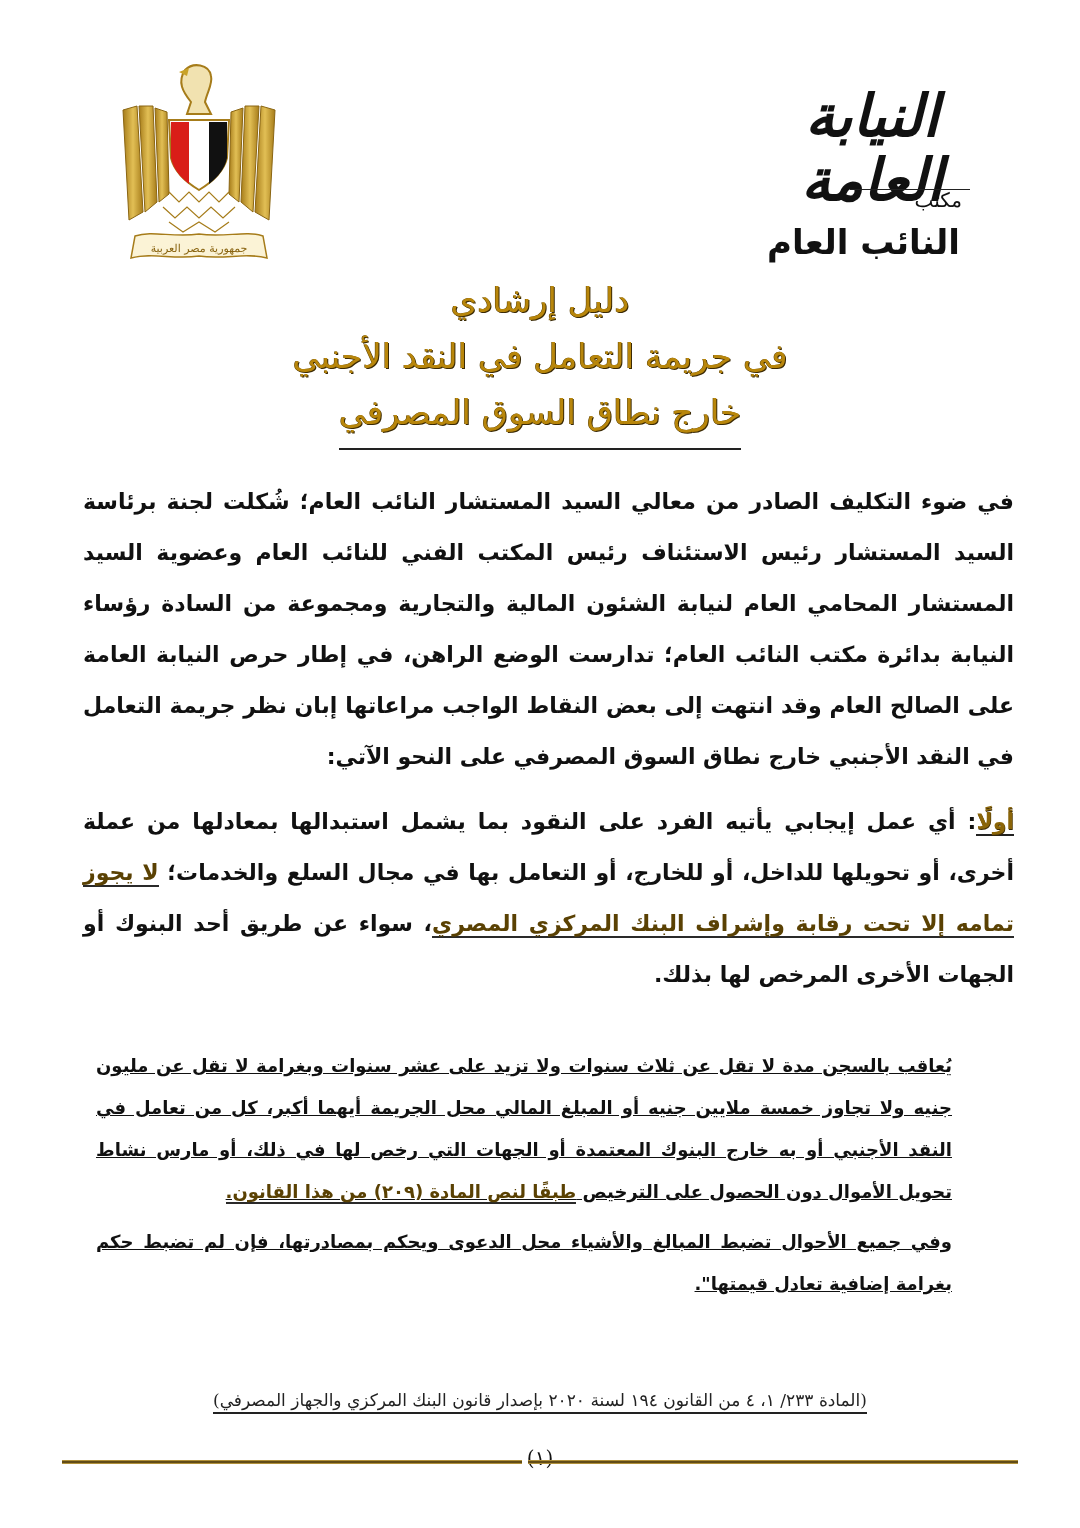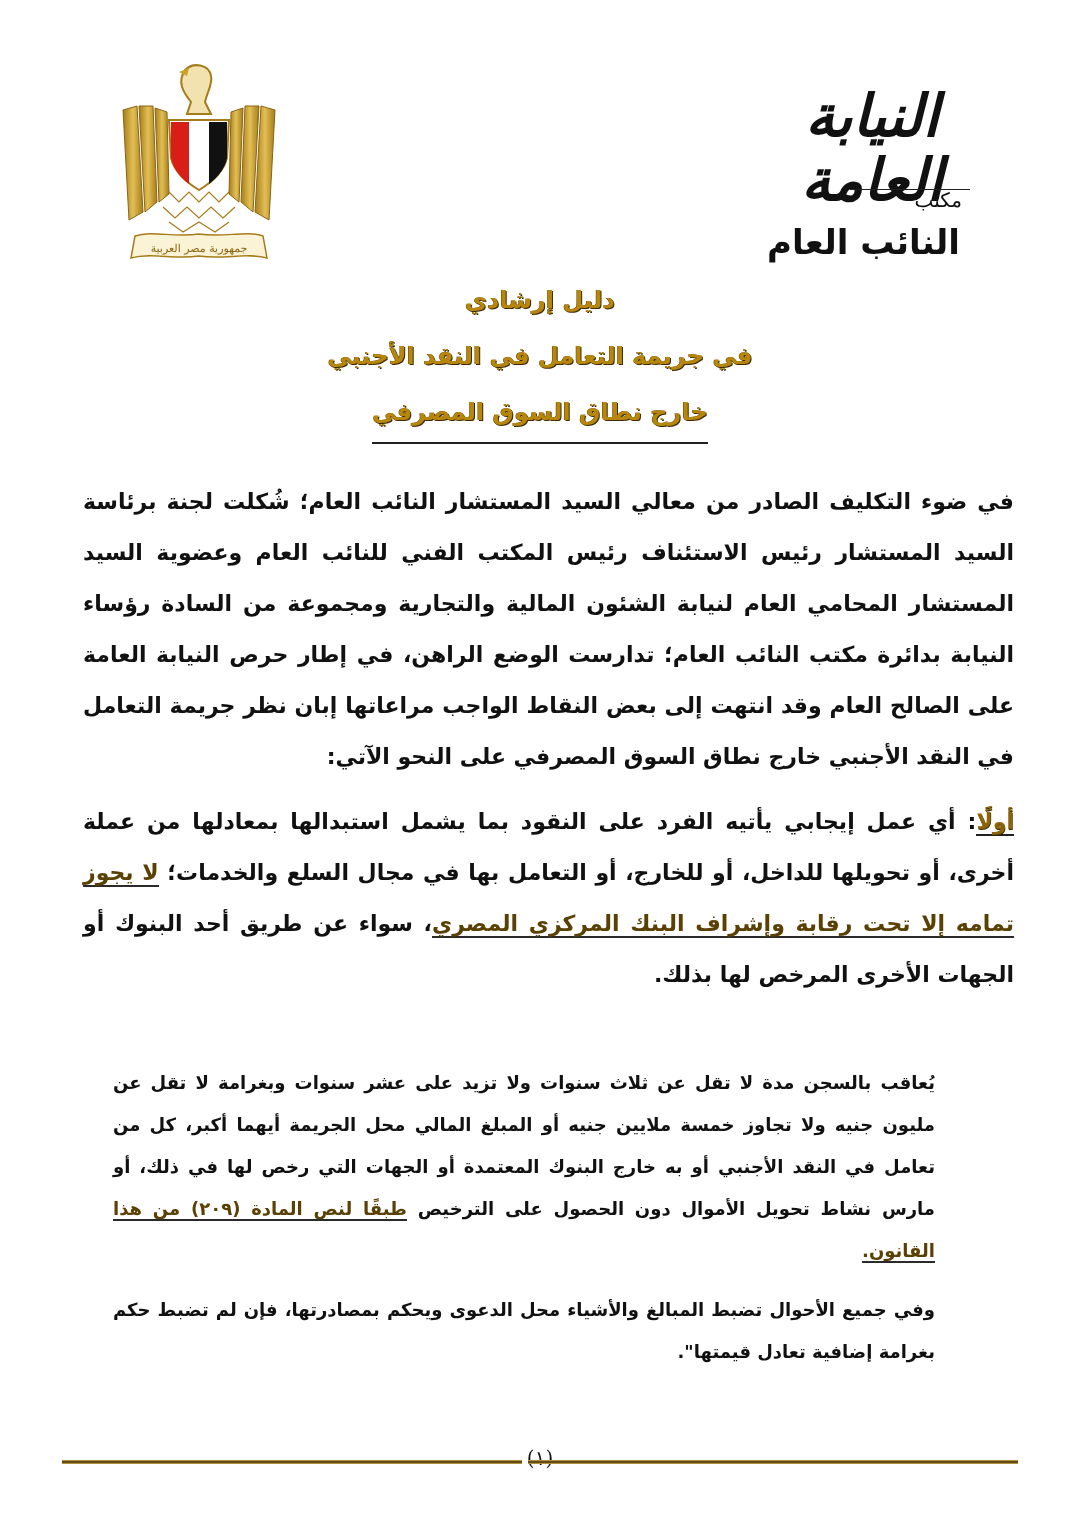--- a/index.html
+++ b/index.html
@@ -76,22 +76,22 @@
     .doc-title {
       position: absolute;
       left: 0;
       right: 0;
       top: 272px;
       text-align: center;
     }
     .doc-title .line {
       display: block;
       font-family: "DejaVu Sans", sans-serif;
-      font-weight: bold;
-      font-size: 24px;
+      font-weight: normal;
+      font-size: 34px;
       line-height: 56px;
       color: #b8860b;
       text-shadow: 1px 1px 0 #3b2a05, -0.5px -0.5px 0 #5c4308;
     }
     .doc-title .line.underlined span {
       border-bottom: 2px solid #222;
       padding-bottom: 16px;
     }
 
     
@@ -133,21 +133,22 @@
       top: 1045px;
       font-family: "DejaVu Sans", sans-serif;
       font-weight: bold;
       font-size: 18px;
       line-height: 42px;
       color: #111;
       text-align: justify;
       text-align-last: right;
     }
     .quote p {
-      margin: 17px;
+      margin: 0;
+      text-decoration: underline;
     }
     .quote .ref-underline {
       color: #5a4103;
       border-bottom: 2px solid #2a2a2a;
     }
     .quote .p2 {
       margin-top: 8px;
     }
 
     .citation {
@@ -245,18 +246,21 @@
     <span class="label">أولًا</span><span>: </span><span>أي عمل إيجابي يأتيه الفرد على النقود بما يشمل استبدالها بمعادلها من عملة أخرى، أو تحويلها للداخل، أو للخارج، أو التعامل بها في مجال السلع والخدمات؛ </span><span class="underline-gold">لا يجوز تمامه إلا تحت رقابة وإشراف البنك المركزي المصري</span><span>، سواء عن طريق أحد البنوك أو الجهات الأخرى المرخص لها بذلك.</span>
   </div>
 
   <div class="quote">
     <p>
       <span>يُعاقب بالسجن مدة لا تقل عن ثلاث سنوات ولا تزيد على عشر سنوات وبغرامة لا تقل عن مليون جنيه ولا تجاوز خمسة ملايين جنيه أو المبلغ المالي محل الجريمة أيهما أكبر، كل من تعامل في النقد الأجنبي أو به خارج البنوك المعتمدة أو الجهات التي رخص لها في ذلك، أو مارس نشاط تحويل الأموال دون الحصول على الترخيص </span><span class="ref-underline">طبقًا لنص المادة (٢٠٩) من هذا القانون.</span>
     </p>
     <p class="p2">وفي جميع الأحوال تضبط المبالغ والأشياء محل الدعوى ويحكم بمصادرتها، فإن لم تضبط حكم بغرامة إضافية تعادل قيمتها".</p>
   </div>
 
+  <div class="citation">
+    <span>(المادة ٢٣٣/ ١، ٤ من القانون ١٩٤ لسنة ٢٠٢٠ بإصدار قانون البنك المركزي والجهاز المصرفي)</span>
+  </div>
 
   <div class="footer-rule left"></div>
   <div class="page-number">(١)</div>
   <div class="footer-rule right"></div>
 
 </div>
 
 </body></html>

